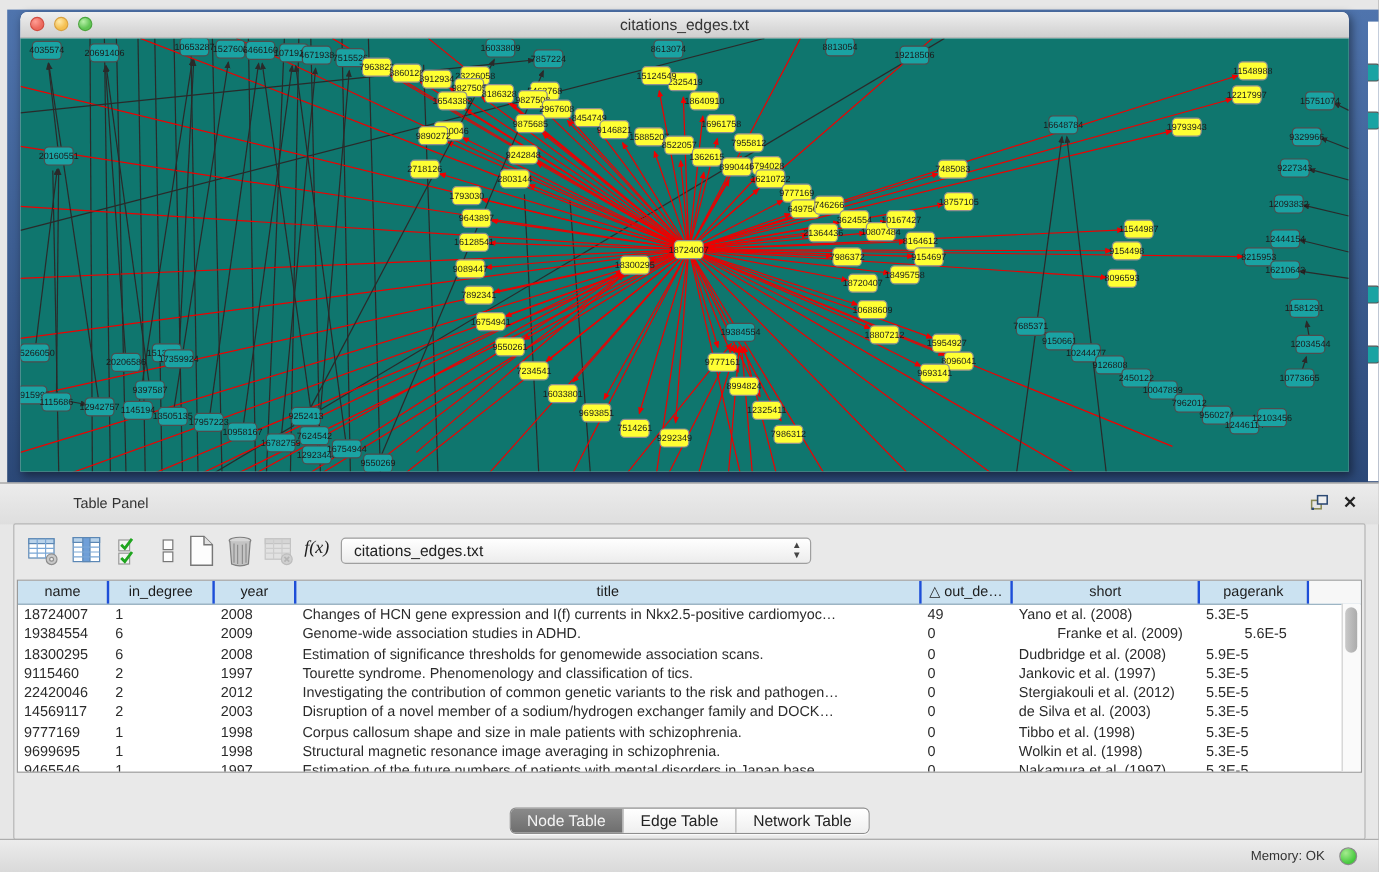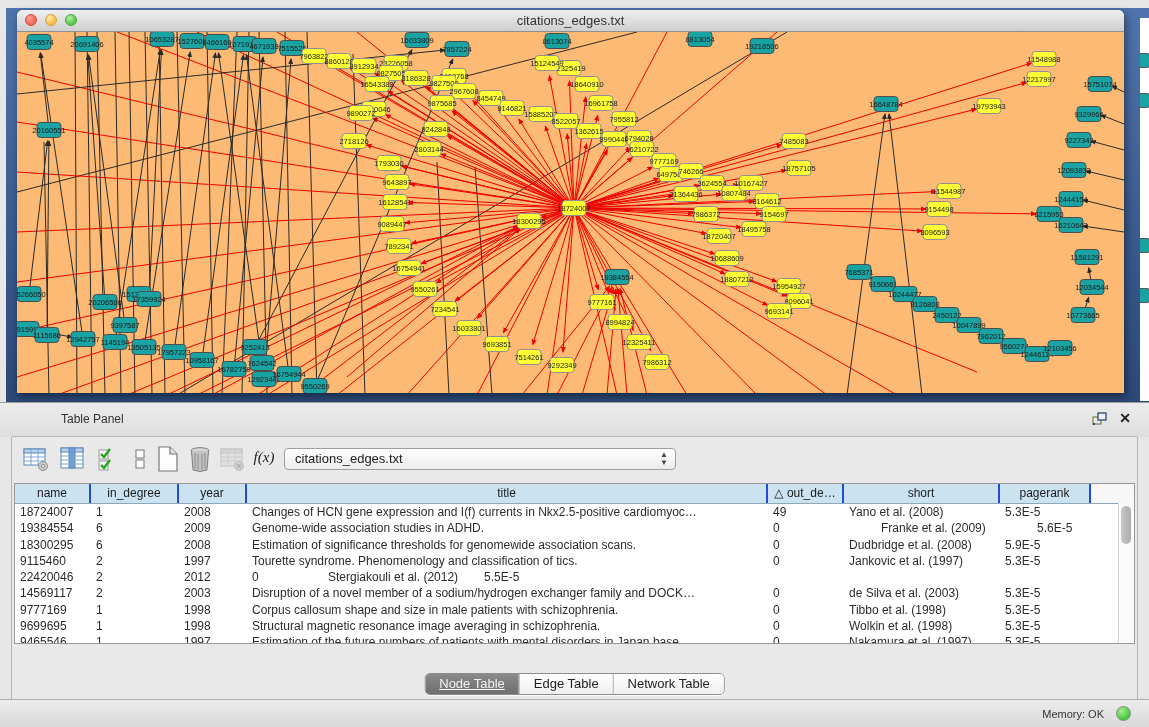--- a/index.html
+++ b/index.html
@@ -13,21 +13,21 @@
           background:#fff;}
   #titlebar{position:absolute;left:0;top:0;right:0;height:21px;
             border-radius:6px 6px 0 0;border-bottom:1px solid #8f8f8f;
             background:linear-gradient(#efefef,#cfcfcf);}
   .tl{position:absolute;top:4px;width:12px;height:12px;border-radius:50%;box-sizing:border-box;}
   .tl.r{left:8px;background:radial-gradient(circle at 35% 30%,#ff9d94,#ec6a5e 60%);border:1px solid #d24b40;}
   .tl.y{left:28px;background:radial-gradient(circle at 35% 30%,#ffe9a8,#f5bf4f 60%);border:1px solid #d9a13e;}
   .tl.g{left:48px;background:radial-gradient(circle at 35% 30%,#b7f0a8,#61c555 60%);border:1px solid #4aa53c;}
   #wintitle{position:absolute;left:0;right:0;top:3px;text-align:center;
             font-size:13px;color:#333;}
-  #canvas{position:absolute;left:0;top:22px;width:1107px;height:361px;background:#fdba74;overflow:hidden;}
+  #canvas{position:absolute;left:0;top:22px;width:1107px;height:361px;background:#0f766e;overflow:hidden;}
   #canvas svg{display:block;}
   #sliver{position:absolute;right:0;top:10px;width:9px;height:383px;background:#fff;overflow:hidden;}
   .sliv{position:absolute;left:-4px;width:12px;height:13px;border-radius:3px;
         background:#1aa3a3;border:1px solid #555;}
   
   #panelhdr{position:absolute;left:0;top:402px;width:1149px;height:34px;
             background:linear-gradient(#ececec,#dedede);border-top:1px solid #9b9b9b;}
   #panelhdr .lbl{position:absolute;left:13px;top:9px;font-size:12px;color:#333;margin-left:48px;}
   #floatbtn{position:absolute;right:42px;top:9px;width:15px;height:14px;cursor:pointer;}
   #closebtn{position:absolute;right:18px;top:7px;font-size:14px;font-weight:bold;color:#222;cursor:pointer;}
@@ -55,21 +55,21 @@
   #vthumb{position:absolute;left:2px;top:3px;width:10px;height:38px;border-radius:6px;
           background:linear-gradient(90deg,#c9c9c9,#ababab);cursor:pointer;}
   
   #tabbar{position:absolute;left:0;right:0;bottom:0;height:30px;}
   #tabs{position:absolute;left:50%;transform:translateX(-50%);top:4px;display:flex;
         border:1px solid #8e8e8e;border-radius:5px;overflow:hidden;background:#fff;
         box-shadow:0 1px 0 rgba(255,255,255,.7);}
   .seg{font-size:13px;color:#222;padding:2px 14px;line-height:16px;cursor:pointer;
        border-left:1px solid #adadad;background:linear-gradient(#ffffff,#efefef);}
   .seg:first-child{border-left:none;}
-  .seg.active{background:linear-gradient(#8a8a8a,#6e6e6e);color:#f4f4f4;text-decoration:underline;}
+  .seg.active{background:linear-gradient(#8a8a8a,#6e6e6e);color:#f4f4f4;}
   
   #statusbar{position:absolute;left:0;bottom:0;width:1149px;height:27px;
              background:linear-gradient(#ececec,#d9d9d9);border-top:1px solid #adadad;}
   #memlbl{position:absolute;right:45px;top:8px;font-size:11px;color:#333;}
   #memdot{position:absolute;right:18px;top:6px;width:15px;height:15px;border-radius:50%;
           background:radial-gradient(circle at 35% 30%,#a5eb8f,#44c93c 70%);
           border:1px solid #8a8a8a;box-sizing:border-box;}
 </style>
 </head>
 <body>
@@ -649,20 +649,21 @@
             <div class="td" style="width: 68px;">1997</div>
             <div class="td" style="width: 521px;">Tourette syndrome. Phenomenology and classification of tics.</div>
             <div class="td" style="width: 76px;">0</div>
             <div class="td" style="width: 156px;">Jankovic et al. (1997)</div>
             <div class="td" style="width: 91px;">5.3E-5</div>
           </div>
           <div class="tr">
             <div class="td" style="width: 76px;">22420046</div>
             <div class="td" style="width: 88px;">2</div>
             <div class="td" style="width: 68px;">2012</div>
+            <div class="td" style="width: 521px;">Investigating the contribution of common genetic variants to the risk and pathogen…</div>
             <div class="td" style="width: 76px;">0</div>
             <div class="td" style="width: 156px;">Stergiakouli et al. (2012)</div>
             <div class="td" style="width: 91px;">5.5E-5</div>
           </div>
           <div class="tr">
             <div class="td" style="width: 76px;">14569117</div>
             <div class="td" style="width: 88px;">2</div>
             <div class="td" style="width: 68px;">2003</div>
             <div class="td" style="width: 521px;">Disruption of a novel member of a sodium/hydrogen exchanger family and DOCK…</div>
             <div class="td" style="width: 76px;">0</div>

